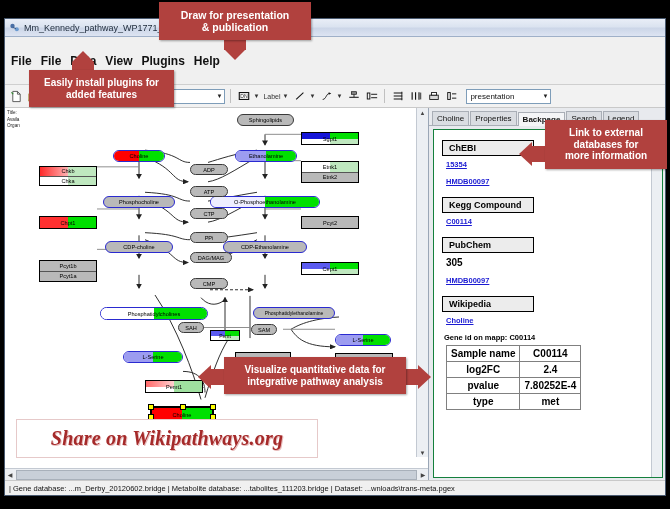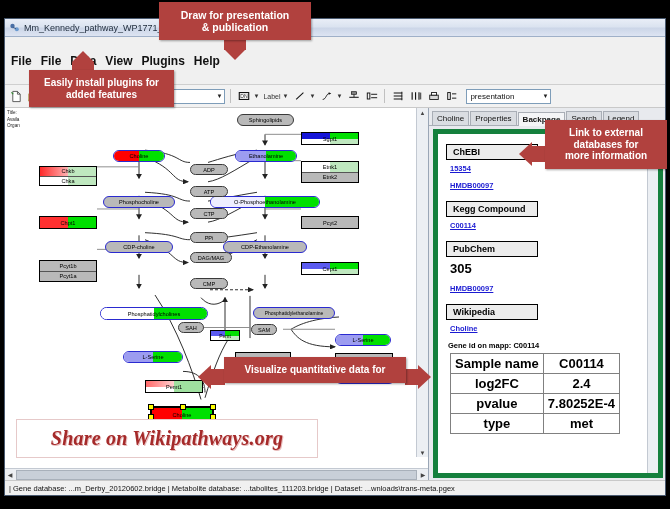--- a/index.html
+++ b/index.html
@@ -86,39 +86,39 @@
     background:#e8eaee;border-bottom:1px solid #a9aeb6;flex:0 0 auto;
   }
   .tab{
     font-size:8px;color:#111;padding:1px 4px 1px 4px;
     border:1px solid #a9aeb6;border-bottom:none;background:#dadde2;
     line-height:11px;white-space:nowrap;
   }
   .tab.active{background:#f4f5f7;font-weight:bold;position:relative;top:1px;}
   #backpage{
     flex:1 1 auto;background:#fff;margin:3px 2px 2px 4px;
-    border:5px solid #15803d;position:relative;overflow:hidden;
+    border:1px solid #15803d;position:relative;overflow:hidden;
     display:flex;
   }
   #backpage-inner{flex:1 1 auto;padding:7px 6px 4px 8px;overflow:hidden;}
   .bp-head{
     display:inline-block;border:1px solid #000;background:#ececec;
     font-size:9px;font-weight:bold;color:#000;
     padding:2px 6px;margin-bottom:4px;min-width:78px;
   }
   .bp-link{
     display:block;font-size:7.5px;color:#1a1ad2;text-decoration:underline;
     margin:0 0 8px 4px;font-weight:bold;
   }
-  .bp-val{display:block;font-size:13px;color:#000;margin:0 0 8px 4px;font-weight:bold;}
+  .bp-val{display:block;font-size:10px;color:#000;margin:0 0 8px 4px;font-weight:bold;}
   .bp-title{font-size:10px;font-weight:bold;color:#000;margin:2px 0 8px 0;}
   .bp-sub{font-size:7.5px;color:#000;margin:0 0 3px 2px;font-weight:bold;}
   table.exp{border-collapse:collapse;margin-left:4px;}
   table.exp td{
-    border:1px solid #808080;font-size:13px;font-weight:bold;color:#000;
+    border:1px solid #808080;font-size:10px;font-weight:bold;color:#000;
     padding:2px 4px;text-align:center;min-width:50px;
   }
   #bp-vscroll{width:10px;background:#eceff3;border-left:1px solid #c3c9d2;flex:0 0 auto;}
   
   #statusbar{
     height:14px;background:#f0f0f0;border-top:1px solid #c9c9c9;
     display:flex;align-items:center;padding:0 4px;
     font-size:7.5px;color:#111;flex:0 0 auto;white-space:nowrap;
   }
   
@@ -691,20 +691,21 @@
     <span>databases  for</span><br>
     <span>more information</span>
   </span>
 </div>
 <div class="stem" style="left:532px;top:146px;width:14px;height:16px;z-index:39;"></div>
 <div class="arrow-lf" style="position:absolute;left:519px;top:142px;z-index:39;"></div>
 
 <div class="callout" id="co-visualize" style="left:224px;top:357px;width:182px;">
   <span class="ctext" style="font-size:10px;">
     <span>Visualize quantitative data  for</span><br>
+    <span>integrative pathway analysis</span>
   </span>
 </div>
 <div class="stem" style="left:211px;top:369px;width:14px;height:16px;z-index:39;"></div>
 <div class="arrow-lf" style="position:absolute;left:198px;top:365px;z-index:39;"></div>
 <div class="stem" style="left:405px;top:369px;width:14px;height:16px;z-index:39;"></div>
 <div class="arrow-rt" style="position:absolute;left:418px;top:365px;z-index:39;"></div>
 
 <div id="share-box">
   <span>Share on Wikipathways.org</span>
 </div>

